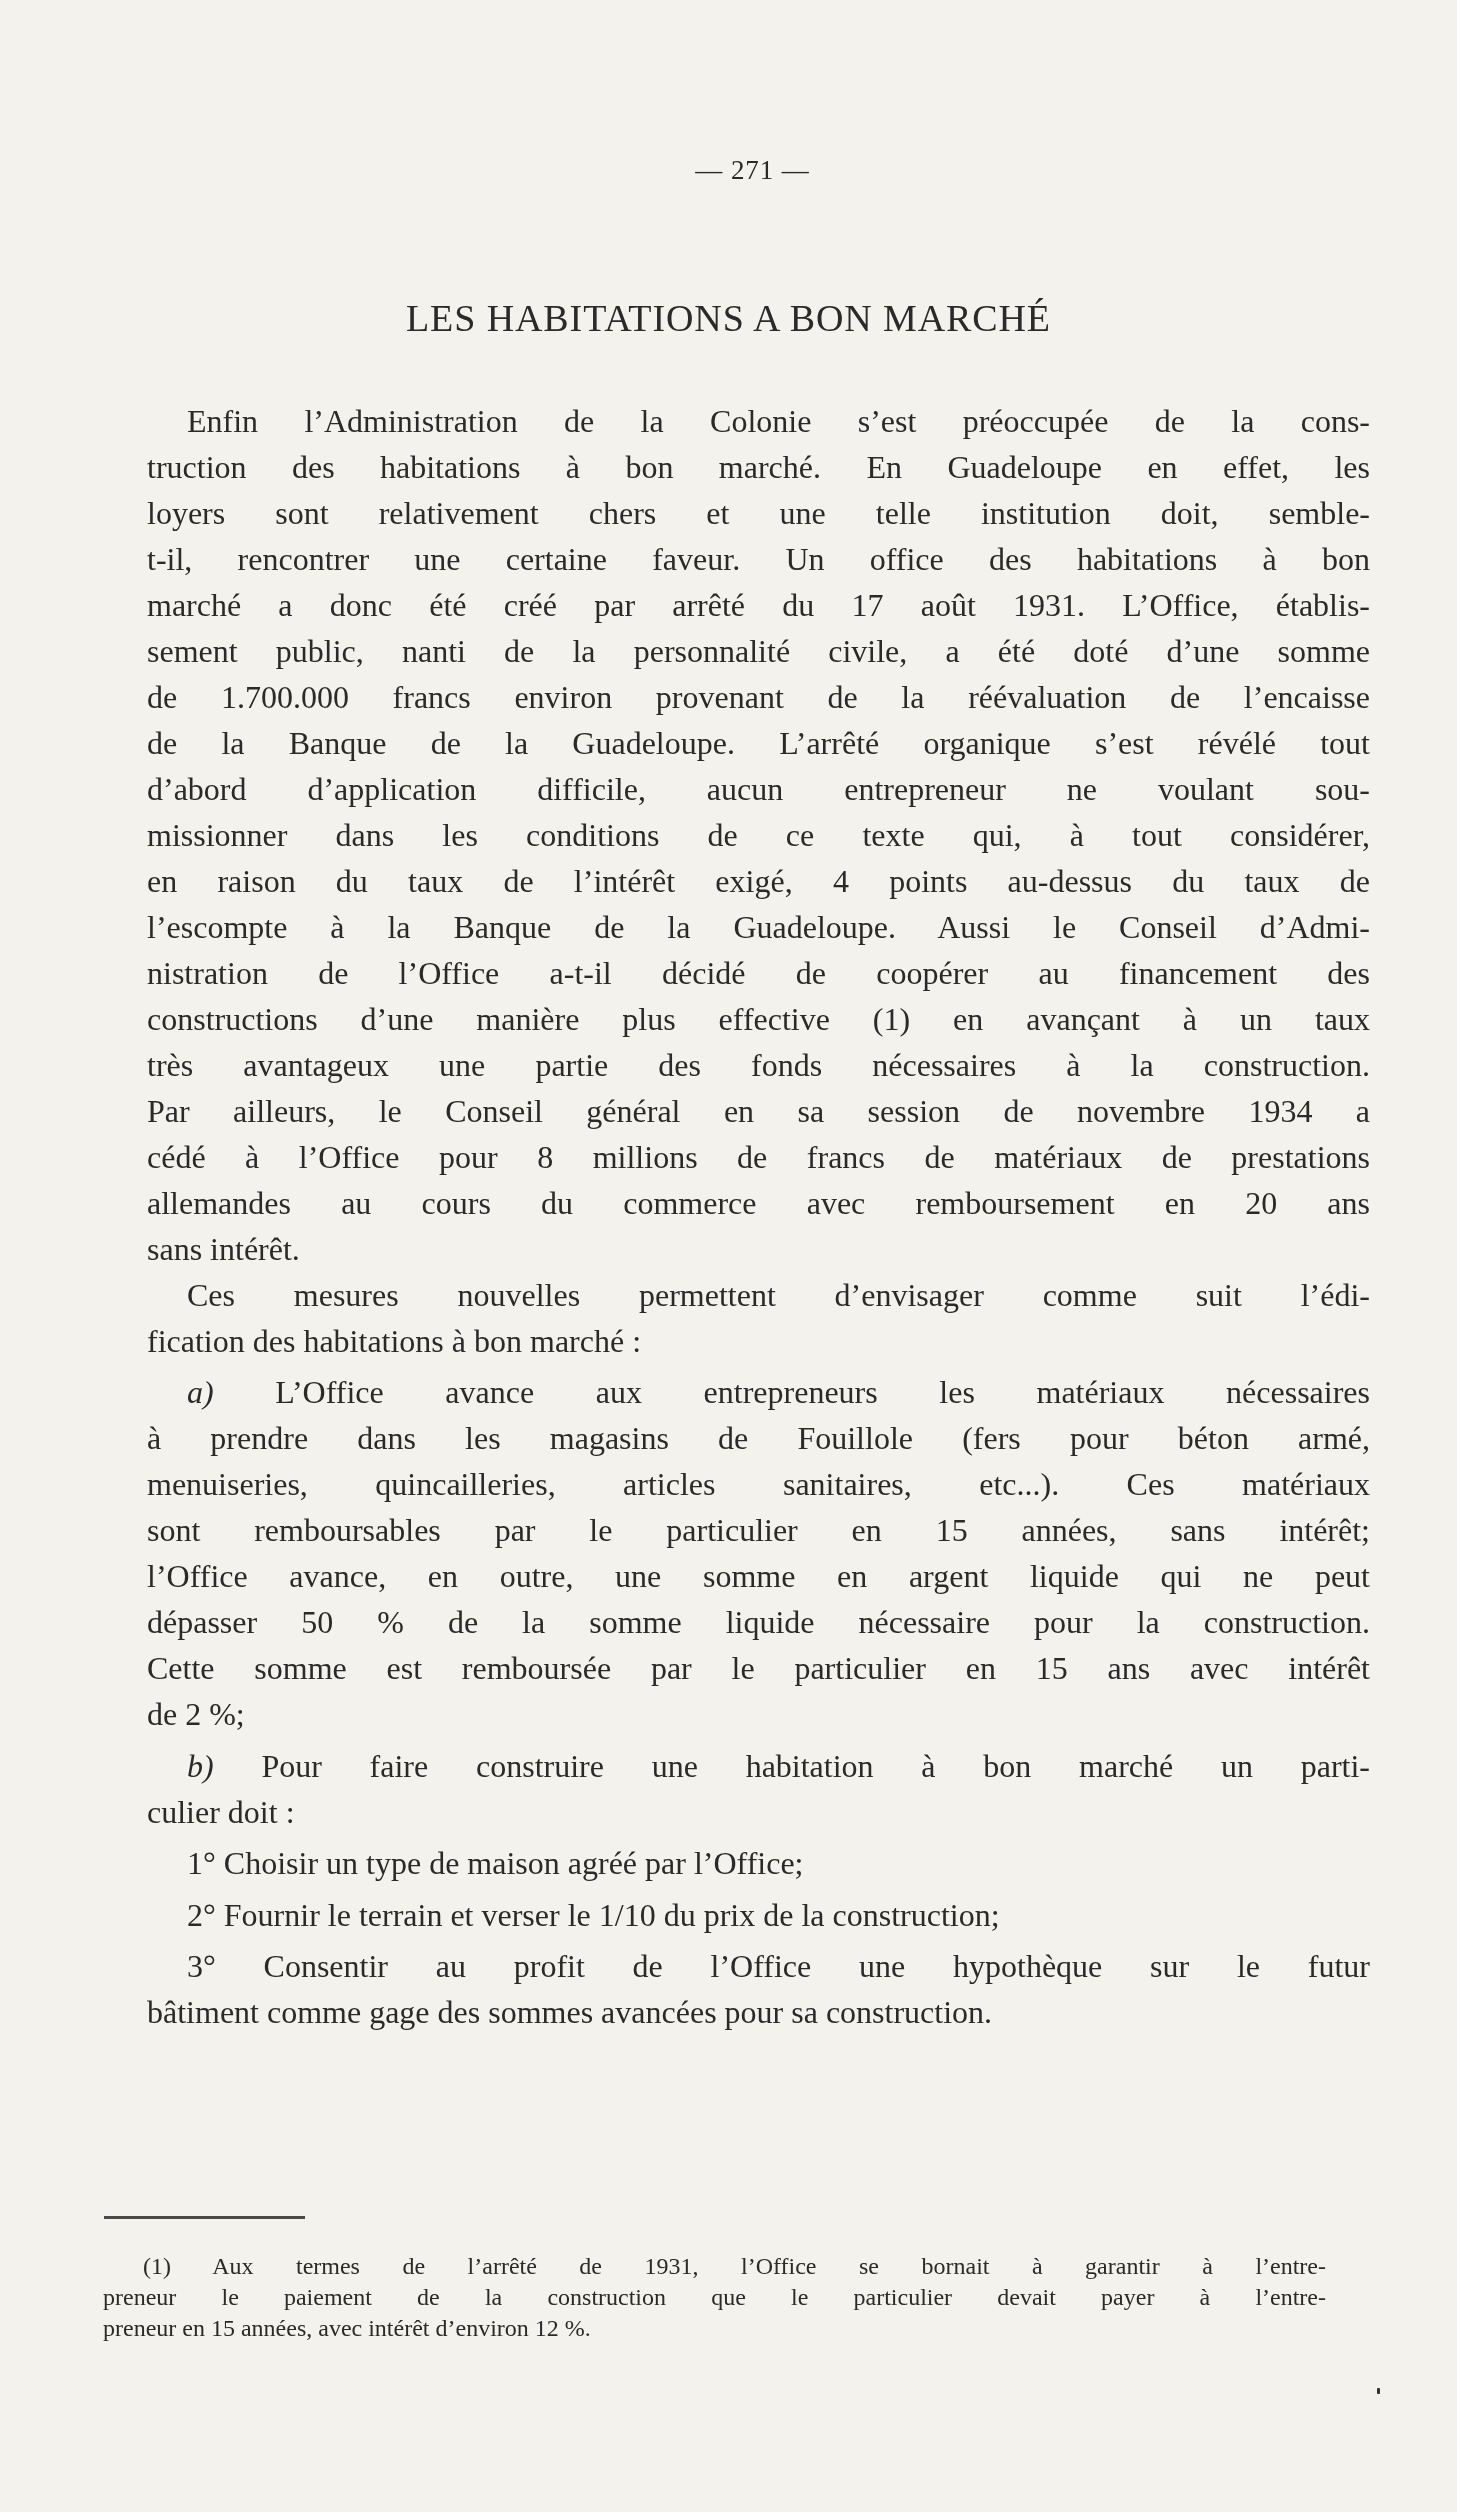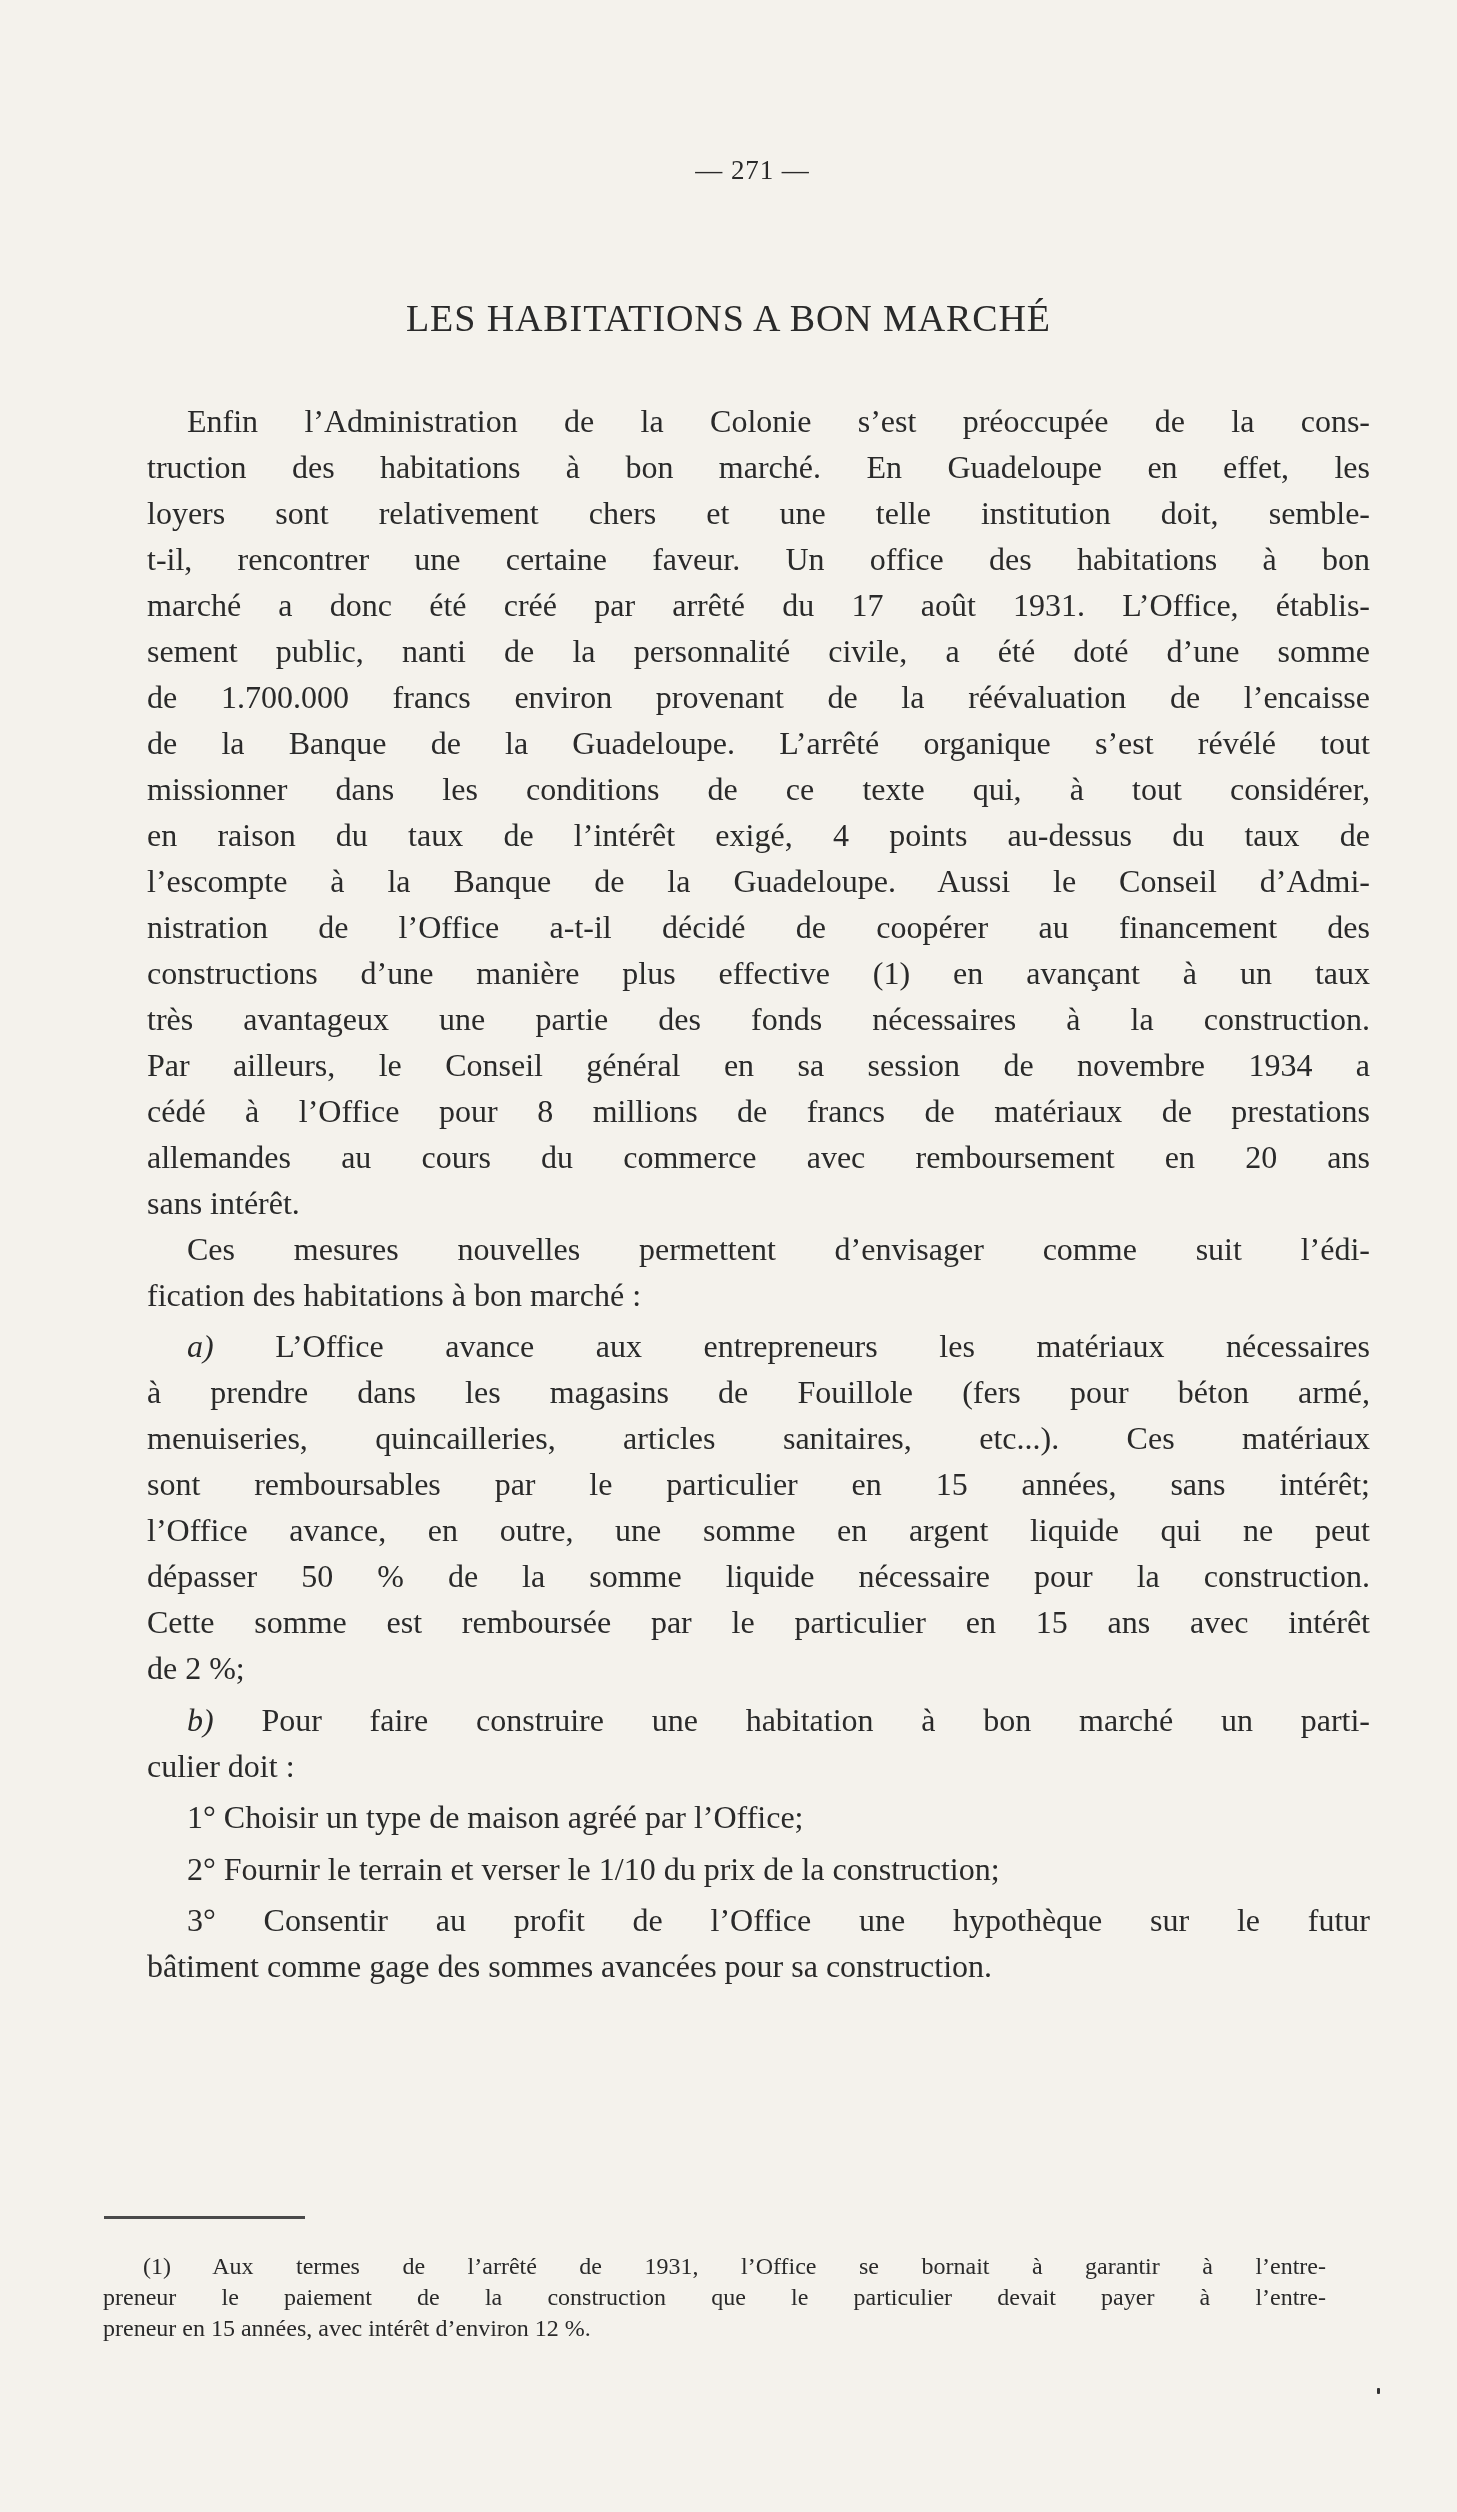--- a/index.html
+++ b/index.html
@@ -98,20 +98,21 @@
 
   <div class="para">
     <span class="line indent">Enfin l’Administration de la Colonie s’est préoccupée de la cons-</span>
     <span class="line">truction des habitations à bon marché. En Guadeloupe en effet, les</span>
     <span class="line">loyers sont relativement chers et une telle institution doit, semble-</span>
     <span class="line">t-il, rencontrer une certaine faveur. Un office des habitations à bon</span>
     <span class="line">marché a donc été créé par arrêté du 17 août 1931. L’Office, établis-</span>
     <span class="line">sement public, nanti de la personnalité civile, a été doté d’une somme</span>
     <span class="line">de 1.700.000 francs environ provenant de la réévaluation de l’encaisse</span>
     <span class="line">de la Banque de la Guadeloupe. L’arrêté organique s’est révélé tout</span>
+    <span class="line">d’abord d’application difficile, aucun entrepreneur ne voulant sou-</span>
     <span class="line">missionner dans les conditions de ce texte qui, à tout considérer,</span>
     <span class="line">en raison du taux de l’intérêt exigé, 4 points au-dessus du taux de</span>
     <span class="line">l’escompte à la Banque de la Guadeloupe. Aussi le Conseil d’Admi-</span>
     <span class="line">nistration de l’Office a-t-il décidé de coopérer au financement des</span>
     <span class="line">constructions d’une manière plus effective (1) en avançant à un taux</span>
     <span class="line">très avantageux une partie des fonds nécessaires à la construction.</span>
     <span class="line">Par ailleurs, le Conseil général en sa session de novembre 1934 a</span>
     <span class="line">cédé à l’Office pour 8 millions de francs de matériaux de prestations</span>
     <span class="line">allemandes au cours du commerce avec remboursement en 20 ans</span>
     <span class="line last">sans intérêt.</span>

